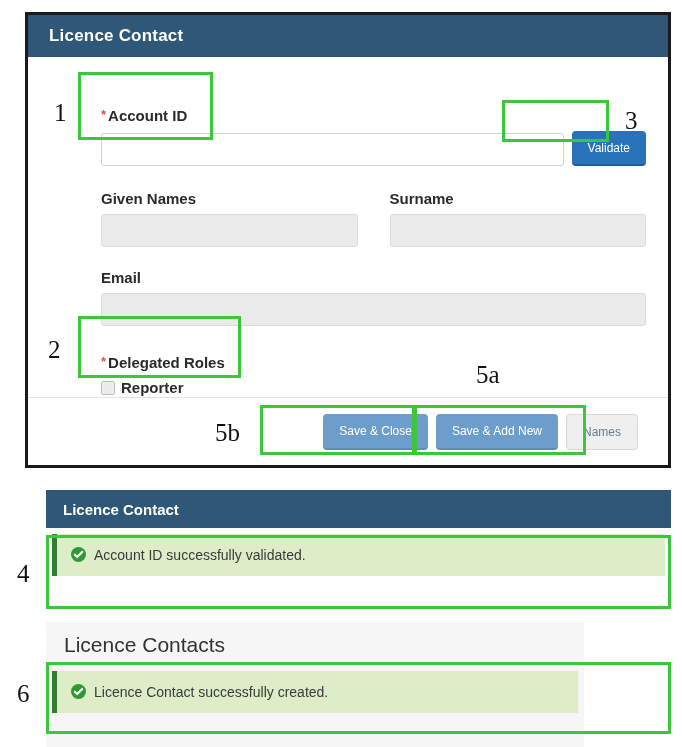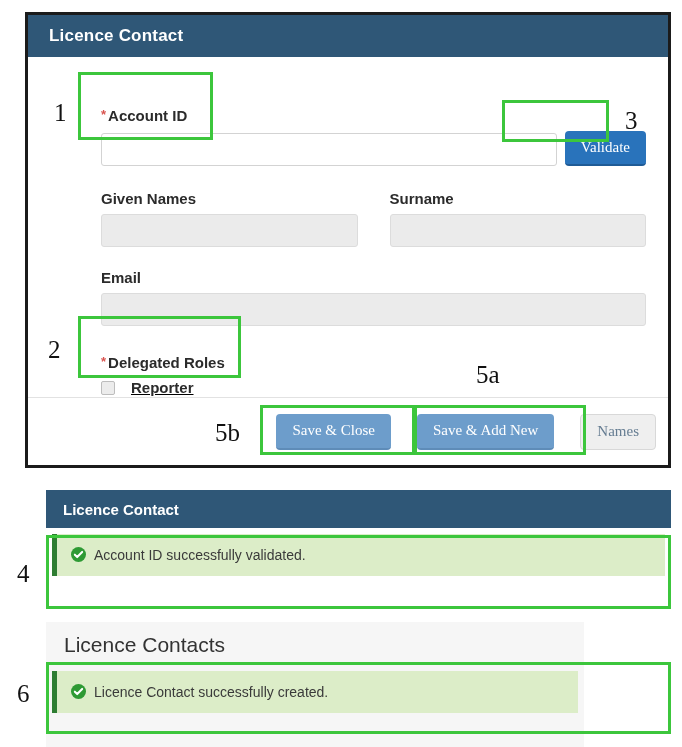--- a/index.html
+++ b/index.html
@@ -64,23 +64,23 @@
     margin-top: 28px;
   }
   .modal-footer {
     position: absolute;
     left: 0; right: 0; bottom: 0;
     height: 68px;
     border-top: 1px solid #e2e2e2;
     display: flex;
     align-items: center;
     justify-content: flex-end;
-    padding-right: 12px;
-    box-sizing: border-box;
-    gap: 26px;
+    padding-right: 30px;
+    box-sizing: border-box;
+    gap: 8px;
   }
 
   .field-label {
     font-size: 15px;
     font-weight: bold;
     color: #2b2b2b;
     margin-bottom: 7px;
     display: block;
   }
   .req-star {
@@ -105,22 +105,22 @@
 
   .row-account {
     display: flex;
     align-items: flex-end;
     gap: 0px;
   }
   .account-input { flex: 1; }
   .btn {
     border: none;
     border-radius: 4px;
-    font-family: Liberation Serif, serif;
-    font-size: 15px;
+    font-family: Liberation Sans, sans-serif;
+    font-size: 12px;
     cursor: pointer;
     box-sizing: border-box;
     white-space: nowrap;
   }
   .btn-validate {
     background: #2973bb;
     color: #ffffff;
     height: 35px;
     padding: 0 16px;
     border-bottom: 2px solid #1f5b96;
@@ -148,23 +148,22 @@
     margin-top: 24px;
   }
   .col { flex: 1; }
 
   .email-wrap { margin-top: 22px; }
 
   .roles-wrap { margin-top: 28px; }
   .check-row {
     display: flex;
     align-items: center;
-    gap: 16px;
+    gap: 6px;
     margin-top: 8px;
-    text-decoration: underline;
   }
   .checkbox {
     width: 14px;
     height: 14px;
     border: 1px solid #bdbdbd;
     background: #ececec;
     border-radius: 2px;
     box-sizing: border-box;
   }
   .check-label {

